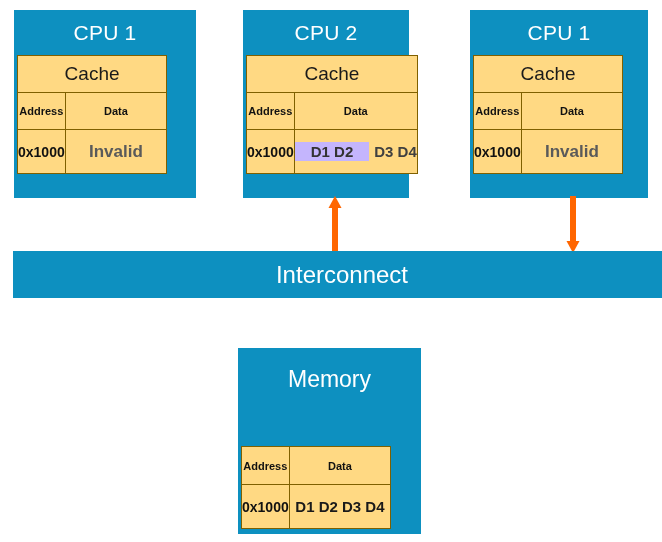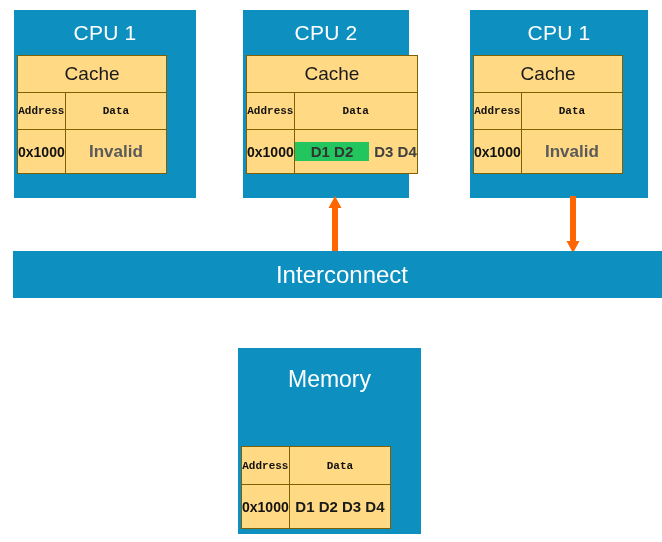--- a/index.html
+++ b/index.html
@@ -59,21 +59,20 @@
   .row-cache td {
     height: 36px;
     font-size: 19px;
     font-weight: 400;
   }
   .row-head td {
     height: 36px;
     font-size: 11px;
     font-weight: bold;
     color: #111111;
-    font-family: Liberation Mono, monospace;
   }
   .row-data td {
     height: 43px;
   }
   .col-addr { width: 32%; }
   .col-data { width: 68%; }
   .addr-val {
     font-size: 14px;
     font-weight: bold;
     color: #111111;
@@ -83,21 +82,21 @@
     color: #5a5a5a;
     font-weight: 700;
   }
   .data-val {
     font-size: 15px;
     color: #404040;
     font-weight: bold;
     white-space: nowrap;
   }
   .hl {
-    background: #22c55e;
+    background: #c4b5fd;
     color: #333333;
     padding: 1px 16px;
   }
 
   
   #interconnect {
     position: absolute;
     background: #0d90c0;
     color: #ffffff;
     font-size: 24px;

